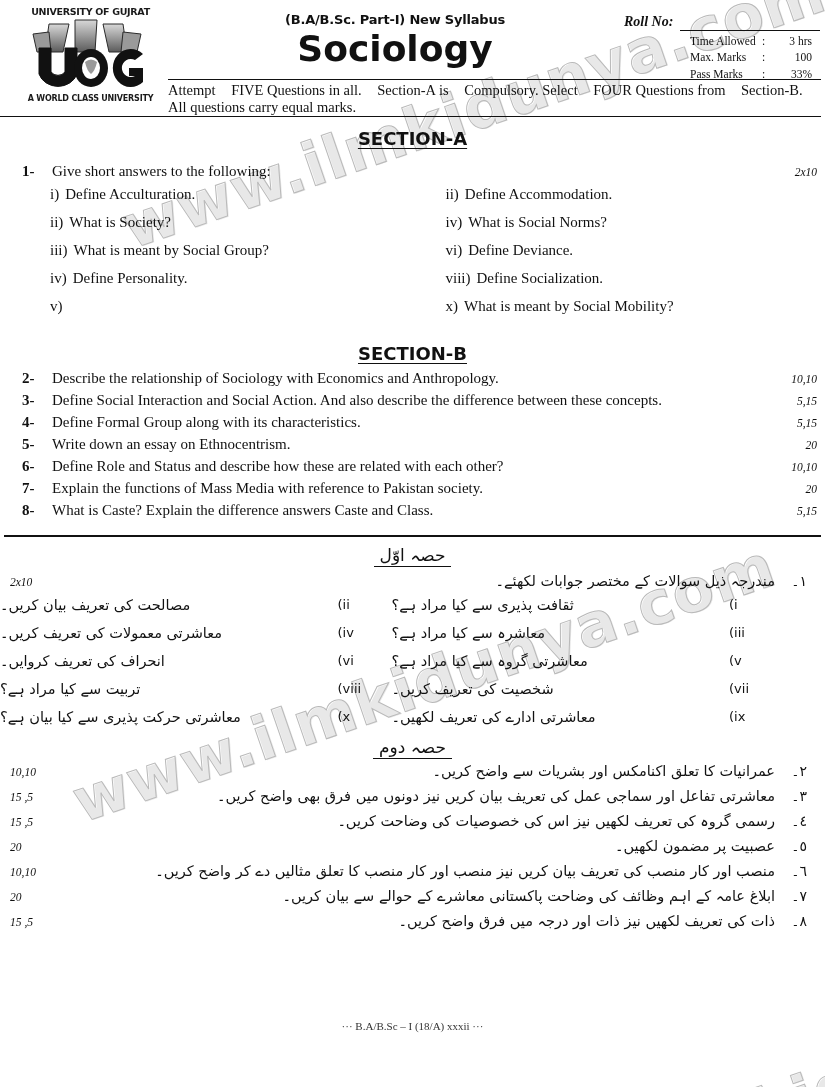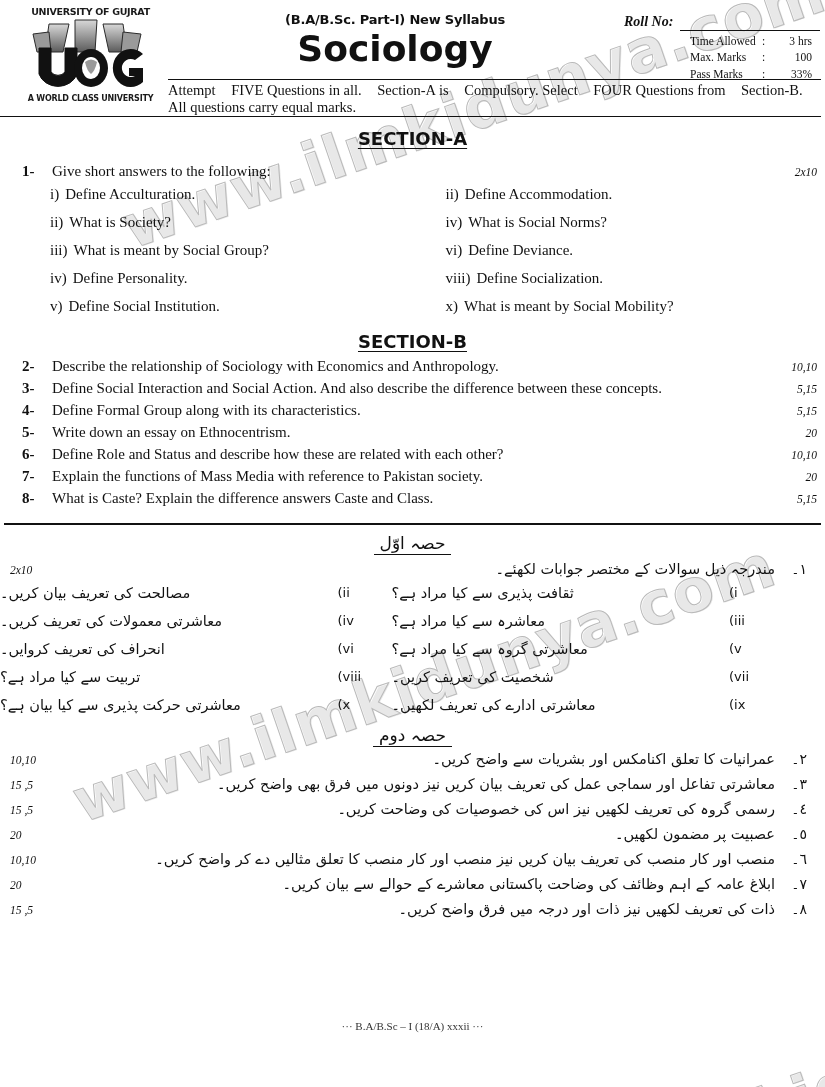--- a/index.html
+++ b/index.html
@@ -435,30 +435,29 @@
           <span class="sa-label">Define Personality.</span>
         </span>
         <span class="sa-cell right">
           <span class="sa-marker">viii)</span>
           <span class="sa-label">Define Socialization.</span>
         </span>
       </div>
       <div class="sa-row">
         <span class="sa-cell left">
           <span class="sa-marker">v)</span>
-          <span class="sa-label">Define Social Institution.</span>
         </span>
         <span class="sa-cell right">
           <span class="sa-marker">x)</span>
           <span class="sa-label">What is meant by Social Mobility?</span>
         </span>
       </div>
     </div>
 
-    <div class="section-title" style="margin-top:16px;">SECTION-B</div>
+    <div class="section-title" style="margin-top:28px;">SECTION-B</div>
 
     <div class="sb-list">
       <div class="sb-row">
         <span class="q-num">2-</span>
         <span class="q-text">Describe the relationship of Sociology with Economics and Anthropology.</span>
         <span class="marks">10,10</span>
       </div>
       <div class="sb-row">
         <span class="q-num">3-</span>
         <span class="q-text">Define Social Interaction and Social Action. And also describe the difference between these concepts.</span>

